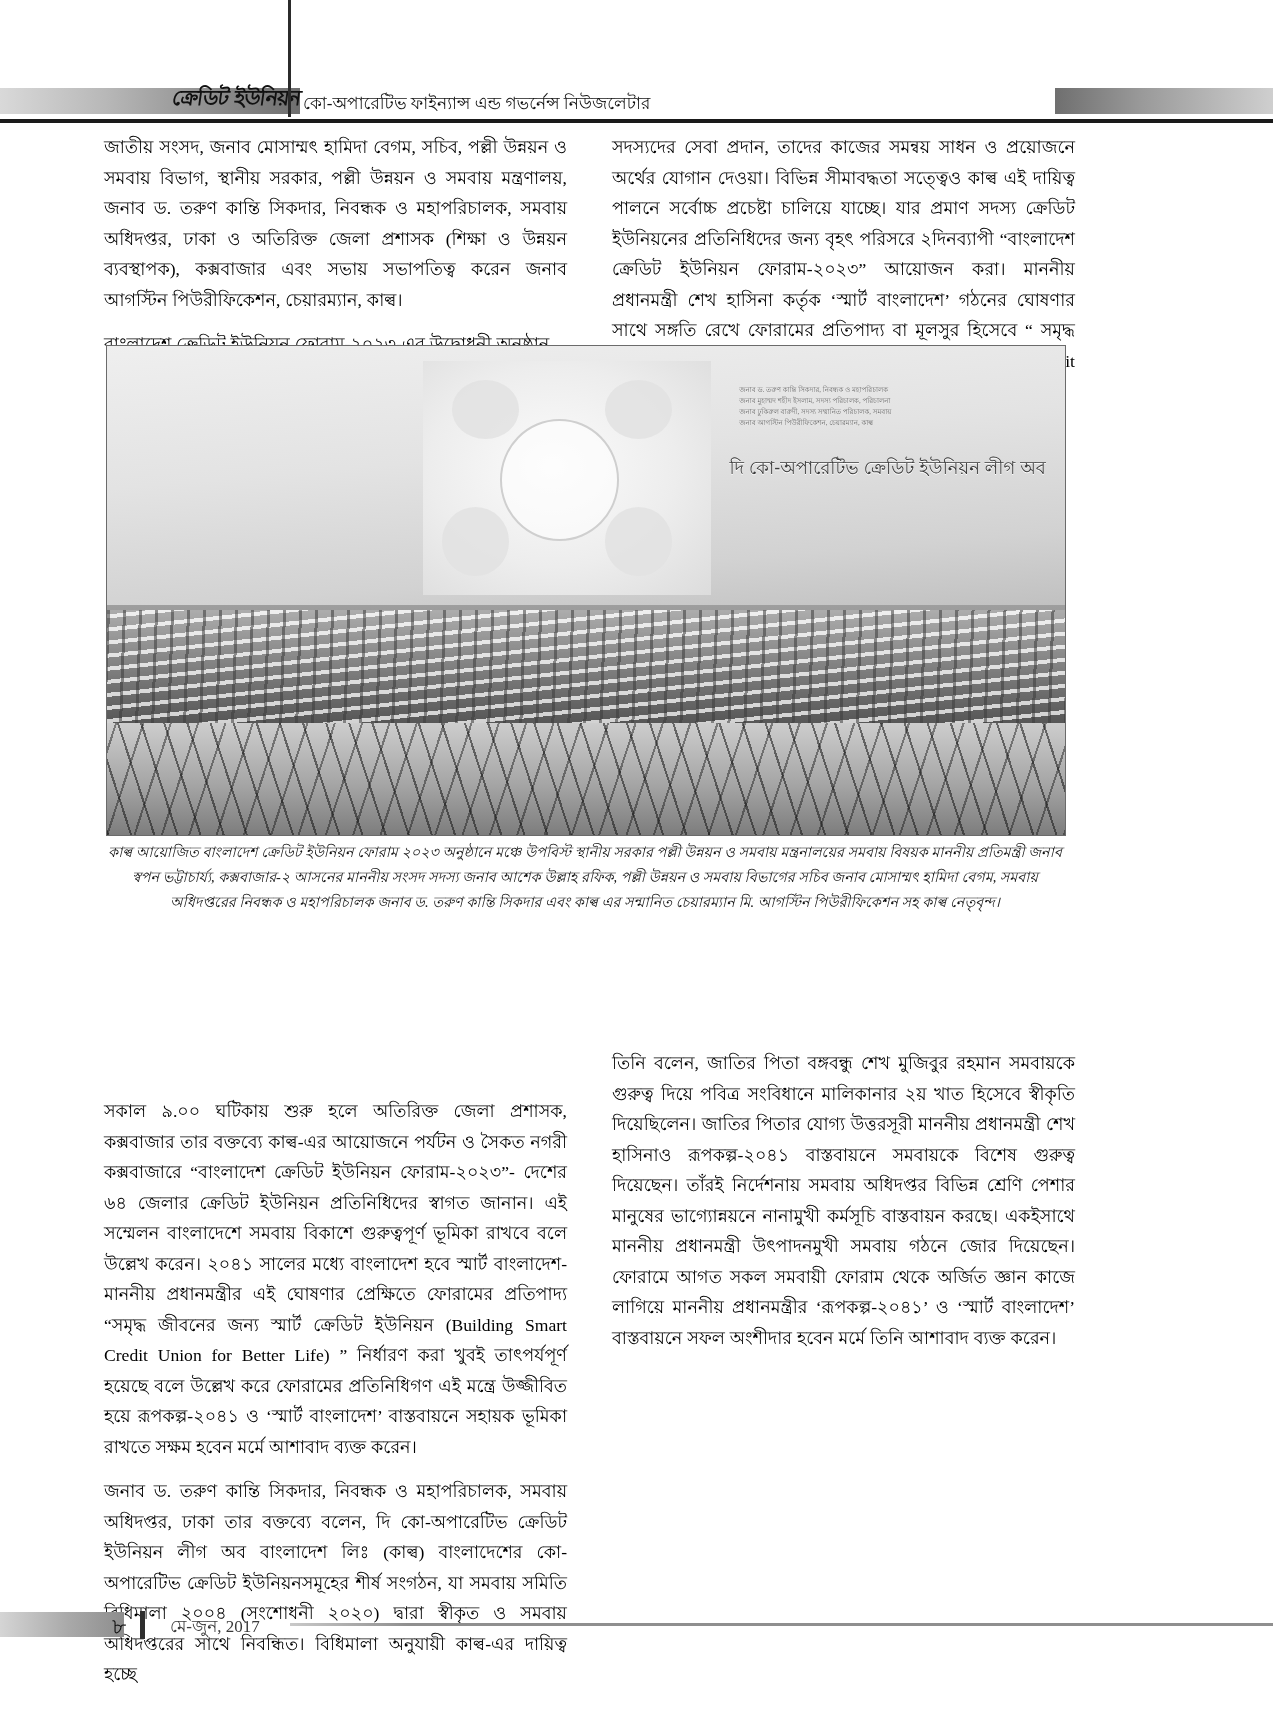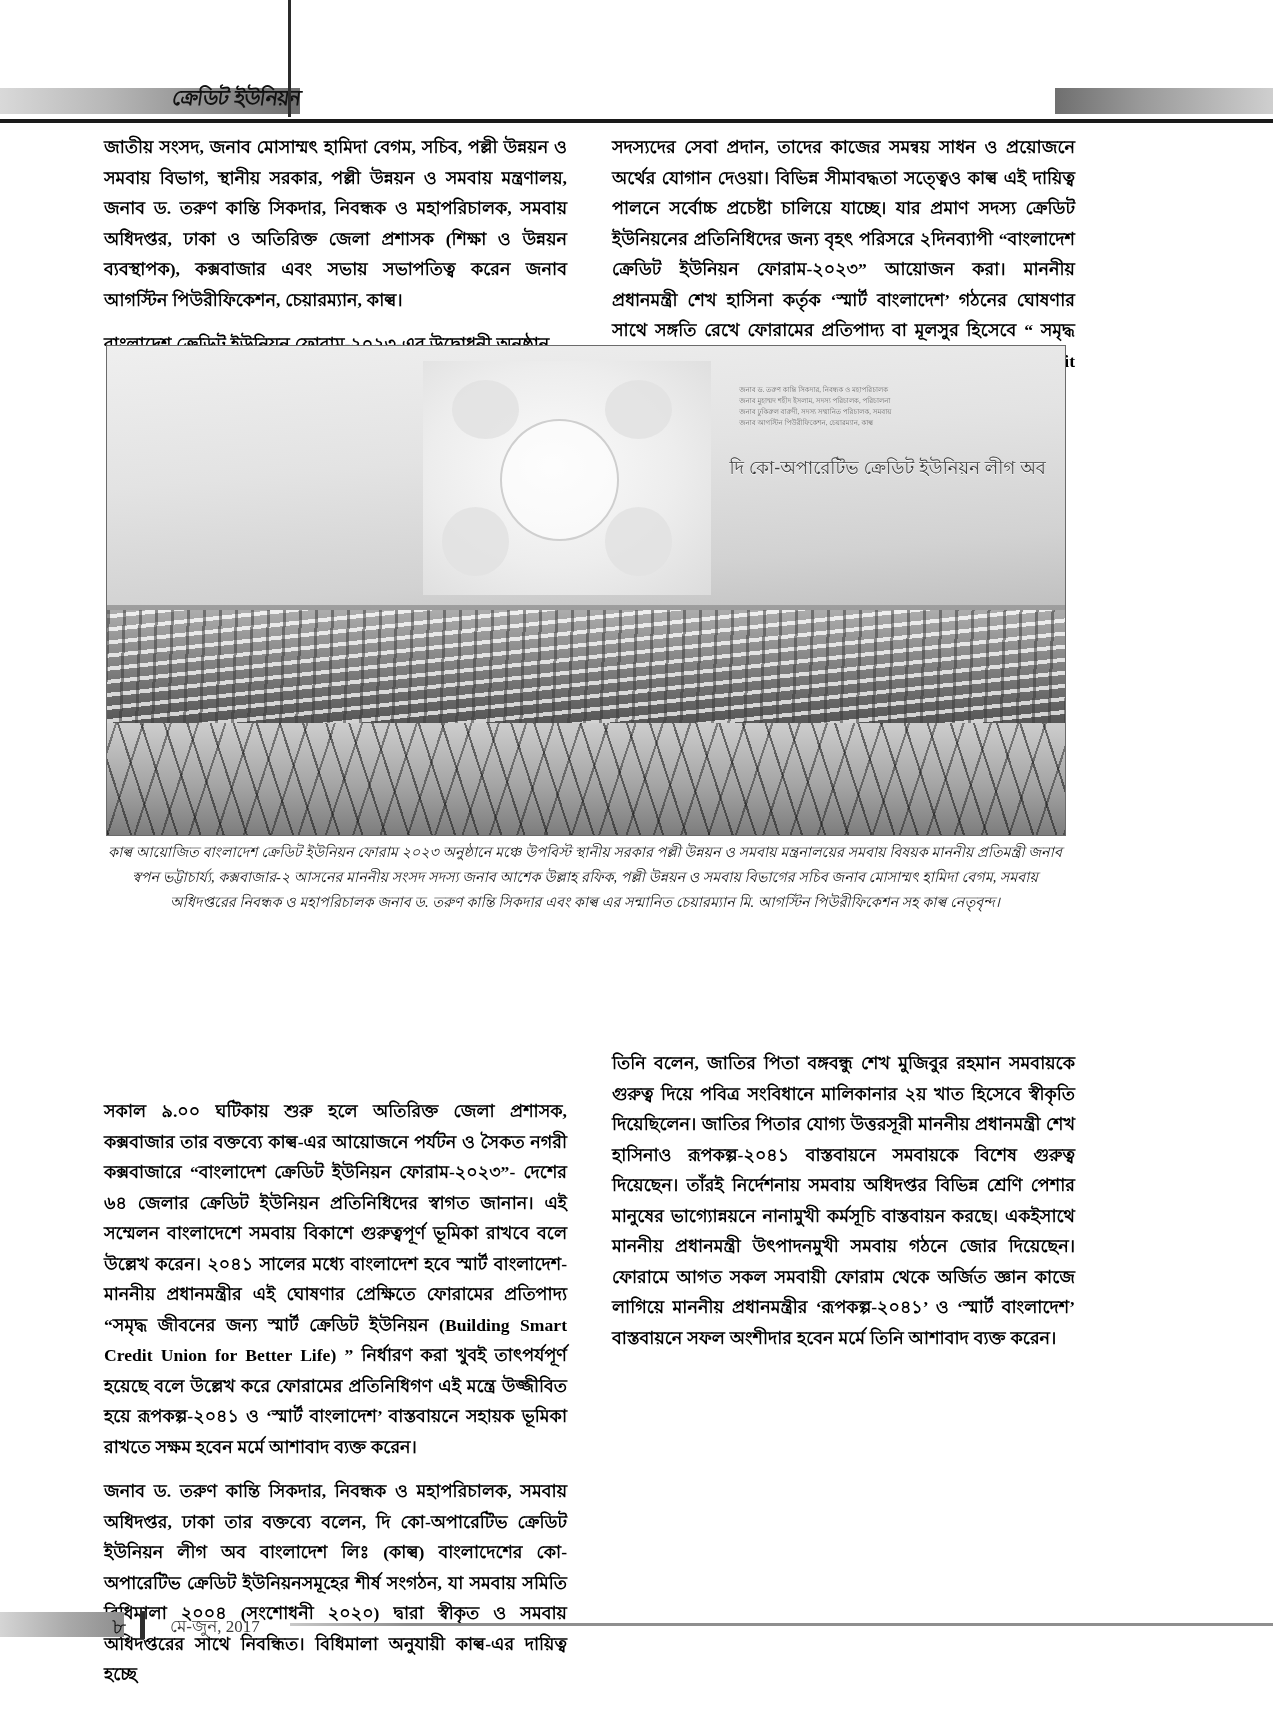--- a/index.html
+++ b/index.html
@@ -34,21 +34,21 @@
     font-family:"Liberation Serif", serif;
     font-size:17px;color:#111;white-space:nowrap;
   }
   .mast-rightbox{
     position:absolute;right:0;top:4px;width:218px;height:26px;
     background:linear-gradient(90deg,#6f6f6f 0%,#9a9a9a 40%,#cfcfcf 100%);
   }
   .mast-rule{position:absolute;left:0;top:119px;width:1273px;height:4px;background:#1a1a1a;}
 
   
-  .col{position:absolute;width:463px;font-weight:bold;}
+  .col{position:absolute;width:463px;}
   .col-left{left:104px;}
   .col-right{left:612px;}
 
   p.para{
     margin:0 0 14px 0;
     font-family:"Liberation Serif", serif;
     font-size:17.6px;
     line-height:30.5px;
     text-align:justify;
     text-justify:inter-word;
@@ -148,20 +148,21 @@
 <body>
 
 <div class="page">
 
   <div class="bind-rule"></div>
 
   <div class="masthead">
     <div class="mast-gradient"></div>
     <div class="mast-logo">ক্রেডিট ইউনিয়ন</div>
     <div class="mast-sep"></div>
+    <div class="mast-sub">কো-অপারেটিভ ফাইন্যান্স এন্ড গভর্নেন্স নিউজলেটার</div>
     <div class="mast-rightbox"></div>
   </div>
   <div class="mast-rule"></div>
 
   <div class="col col-left" style="top:132px;">
     <p class="para">জাতীয় সংসদ, জনাব মোসাম্মৎ হামিদা বেগম, সচিব, পল্লী উন্নয়ন ও সমবায় বিভাগ, স্থানীয় সরকার, পল্লী উন্নয়ন ও সমবায় মন্ত্রণালয়, জনাব ড. তরুণ কান্তি সিকদার, নিবন্ধক ও মহাপরিচালক, সমবায় অধিদপ্তর, ঢাকা ও অতিরিক্ত জেলা প্রশাসক (শিক্ষা ও উন্নয়ন ব্যবস্থাপক), কক্সবাজার এবং সভায় সভাপতিত্ব করেন জনাব আগস্টিন পিউরীফিকেশন, চেয়ারম্যান, কাল্ব।</p>
     <p class="para tight">বাংলাদেশ ক্রেডিট ইউনিয়ন ফোরাম-২০২৩-এর উদ্বোধনী অনুষ্ঠান</p>
   </div>
 
   <div class="col col-right" style="top:132px;">

